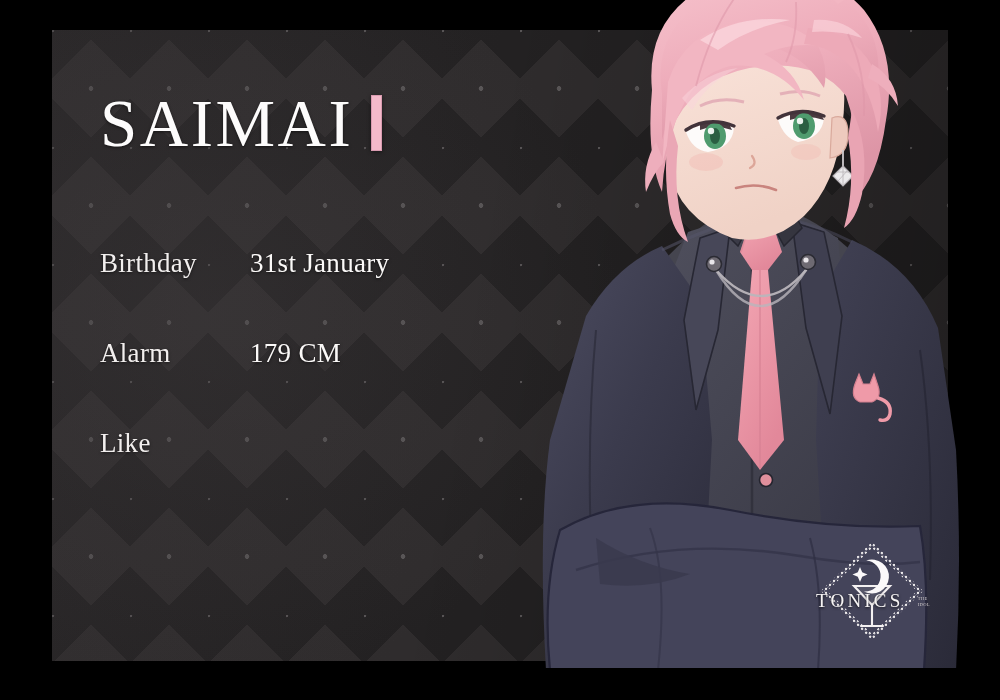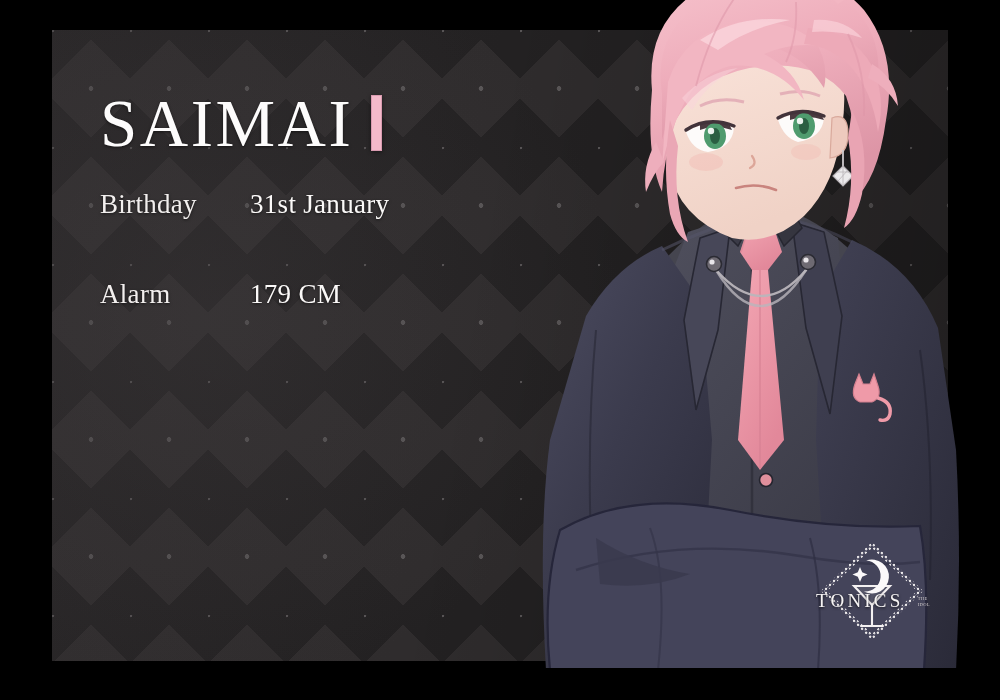--- a/index.html
+++ b/index.html
@@ -84,21 +84,21 @@
     border:1px solid #d99bb0;
     margin-left:18px;
     flex:0 0 auto;
     box-shadow:0 1px 4px rgba(0,0,0,0.45);
   }
 
   .stat-list { margin-top:14px; }
 
   .stat-row {
     display:flex;
-    align-items:flex-start;
+    align-items:flex-end;
     height:90px;
   }
   .stat-label {
     width:150px;
     flex:0 0 150px;
     font-size:27px;
     color:#f2efee;
     letter-spacing:0.3px;
     text-shadow:0 1px 3px rgba(0,0,0,0.6);
     white-space:nowrap;
@@ -176,20 +176,21 @@
           <div class="stat-label">Birthday</div>
           <div class="stat-value">31st January</div>
         </div>
 
         <div class="stat-row">
           <div class="stat-label">Alarm</div>
           <div class="stat-value">179 CM</div>
         </div>
 
         <div class="stat-row">
+          <div class="stat-label">Like</div>
         </div>
 
         <div class="stat-row">
         </div>
 
       </div>
     </div>
 
     <div class="brand-logo">
       <svg viewBox="0 0 112 104" xmlns="http://www.w3.org/2000/svg">

